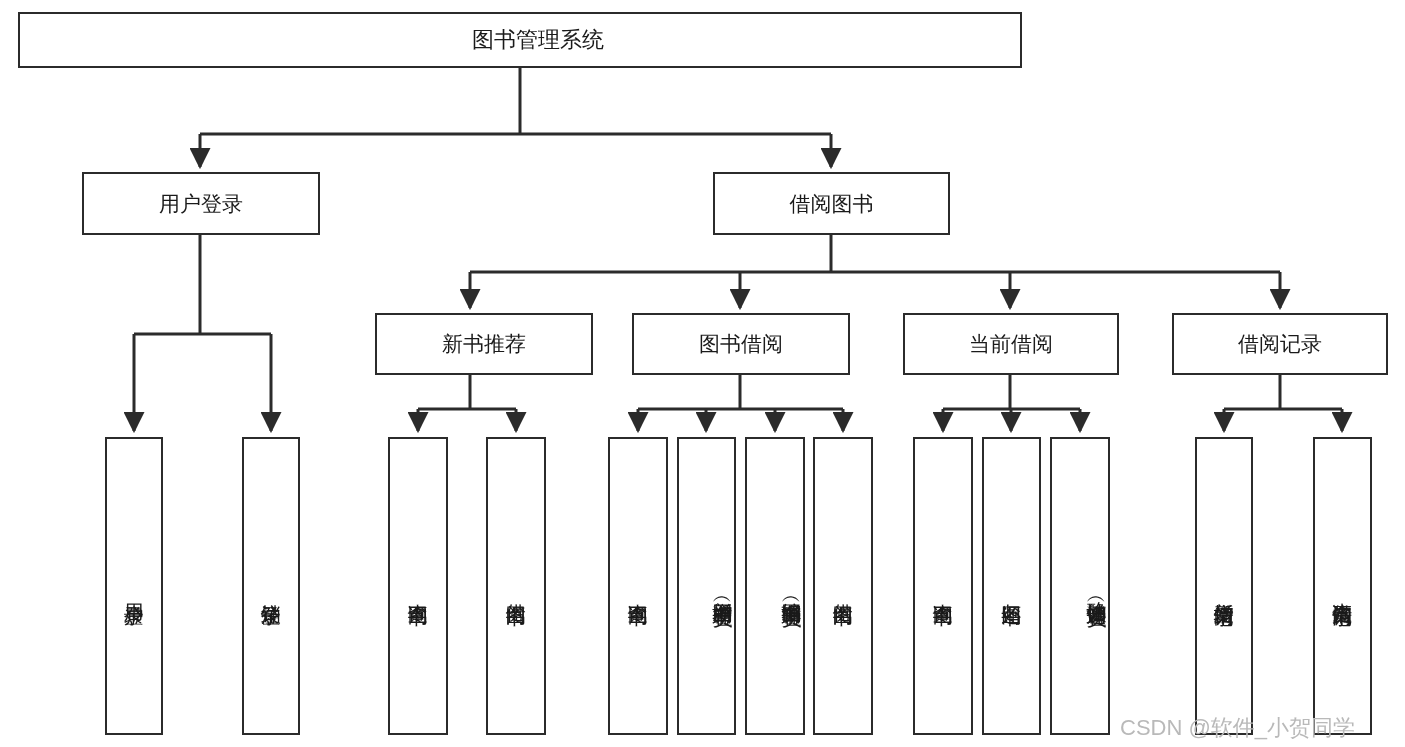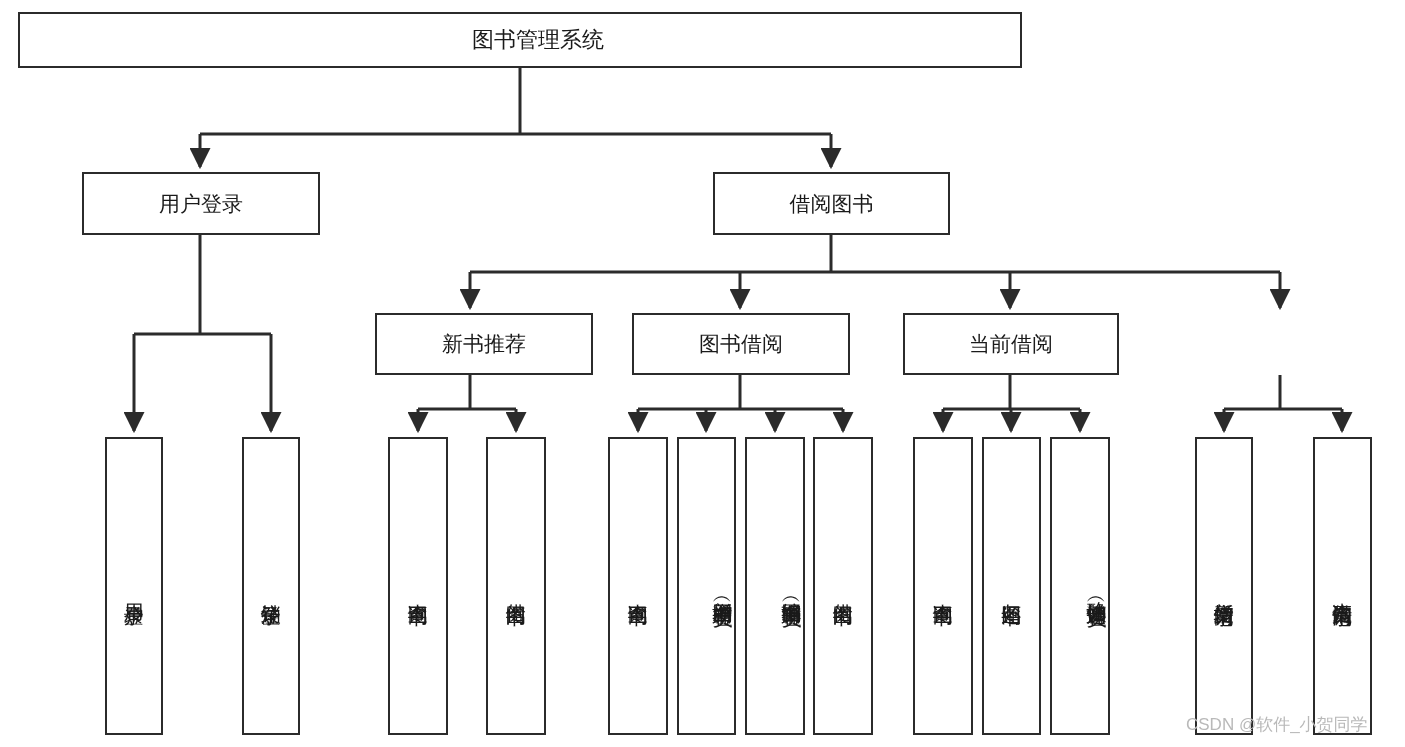--- a/index.html
+++ b/index.html
@@ -57,24 +57,24 @@
   .node.v.low {
     align-items: center;
   }
   .node.v .vtext {
     writing-mode: vertical-rl;
     text-orientation: upright;
     white-space: nowrap;
   }
   .watermark {
     position: absolute;
-    font-size: 17px;
+    font-size: 22px;
     color: #b9b9b9;
     white-space: nowrap;
-    left: 1186px;
+    left: 1120px;
     top: 713px;
   }
 </style>
 </head>
 <body>
 
 <div id="canvas">
 
   <svg id="edge-layer" viewBox="0 0 1405 747" width="1405" height="747" xmlns="http://www.w3.org/2000/svg">
     <defs>
@@ -139,20 +139,23 @@
 
   <div class="node h" style="left:362px; top:313px; width:218px; height:62px;margin-left:13px;">
     <span>新书推荐</span>
   </div>
   <div class="node h" style="left:632px; top:313px; width:218px; height:62px;">
     <span>图书借阅</span>
   </div>
   <div class="node h" style="left:903px; top:313px; width:216px; height:62px;">
     <span>当前借阅</span>
   </div>
+  <div class="node h" style="left:1172px; top:313px; width:216px; height:62px;">
+    <span>借阅记录</span>
+  </div>
 
   <div class="node v low" style="left:105px; top:437px; width:58px; height:298px;">
     <span class="vtext">用户登录</span>
   </div>
   <div class="node v low" style="left:242px; top:437px; width:58px; height:298px;">
     <span class="vtext">注销登录</span>
   </div>
 
   <div class="node v low" style="left:388px; top:437px; width:60px; height:298px;">
     <span class="vtext">查询图书</span>

